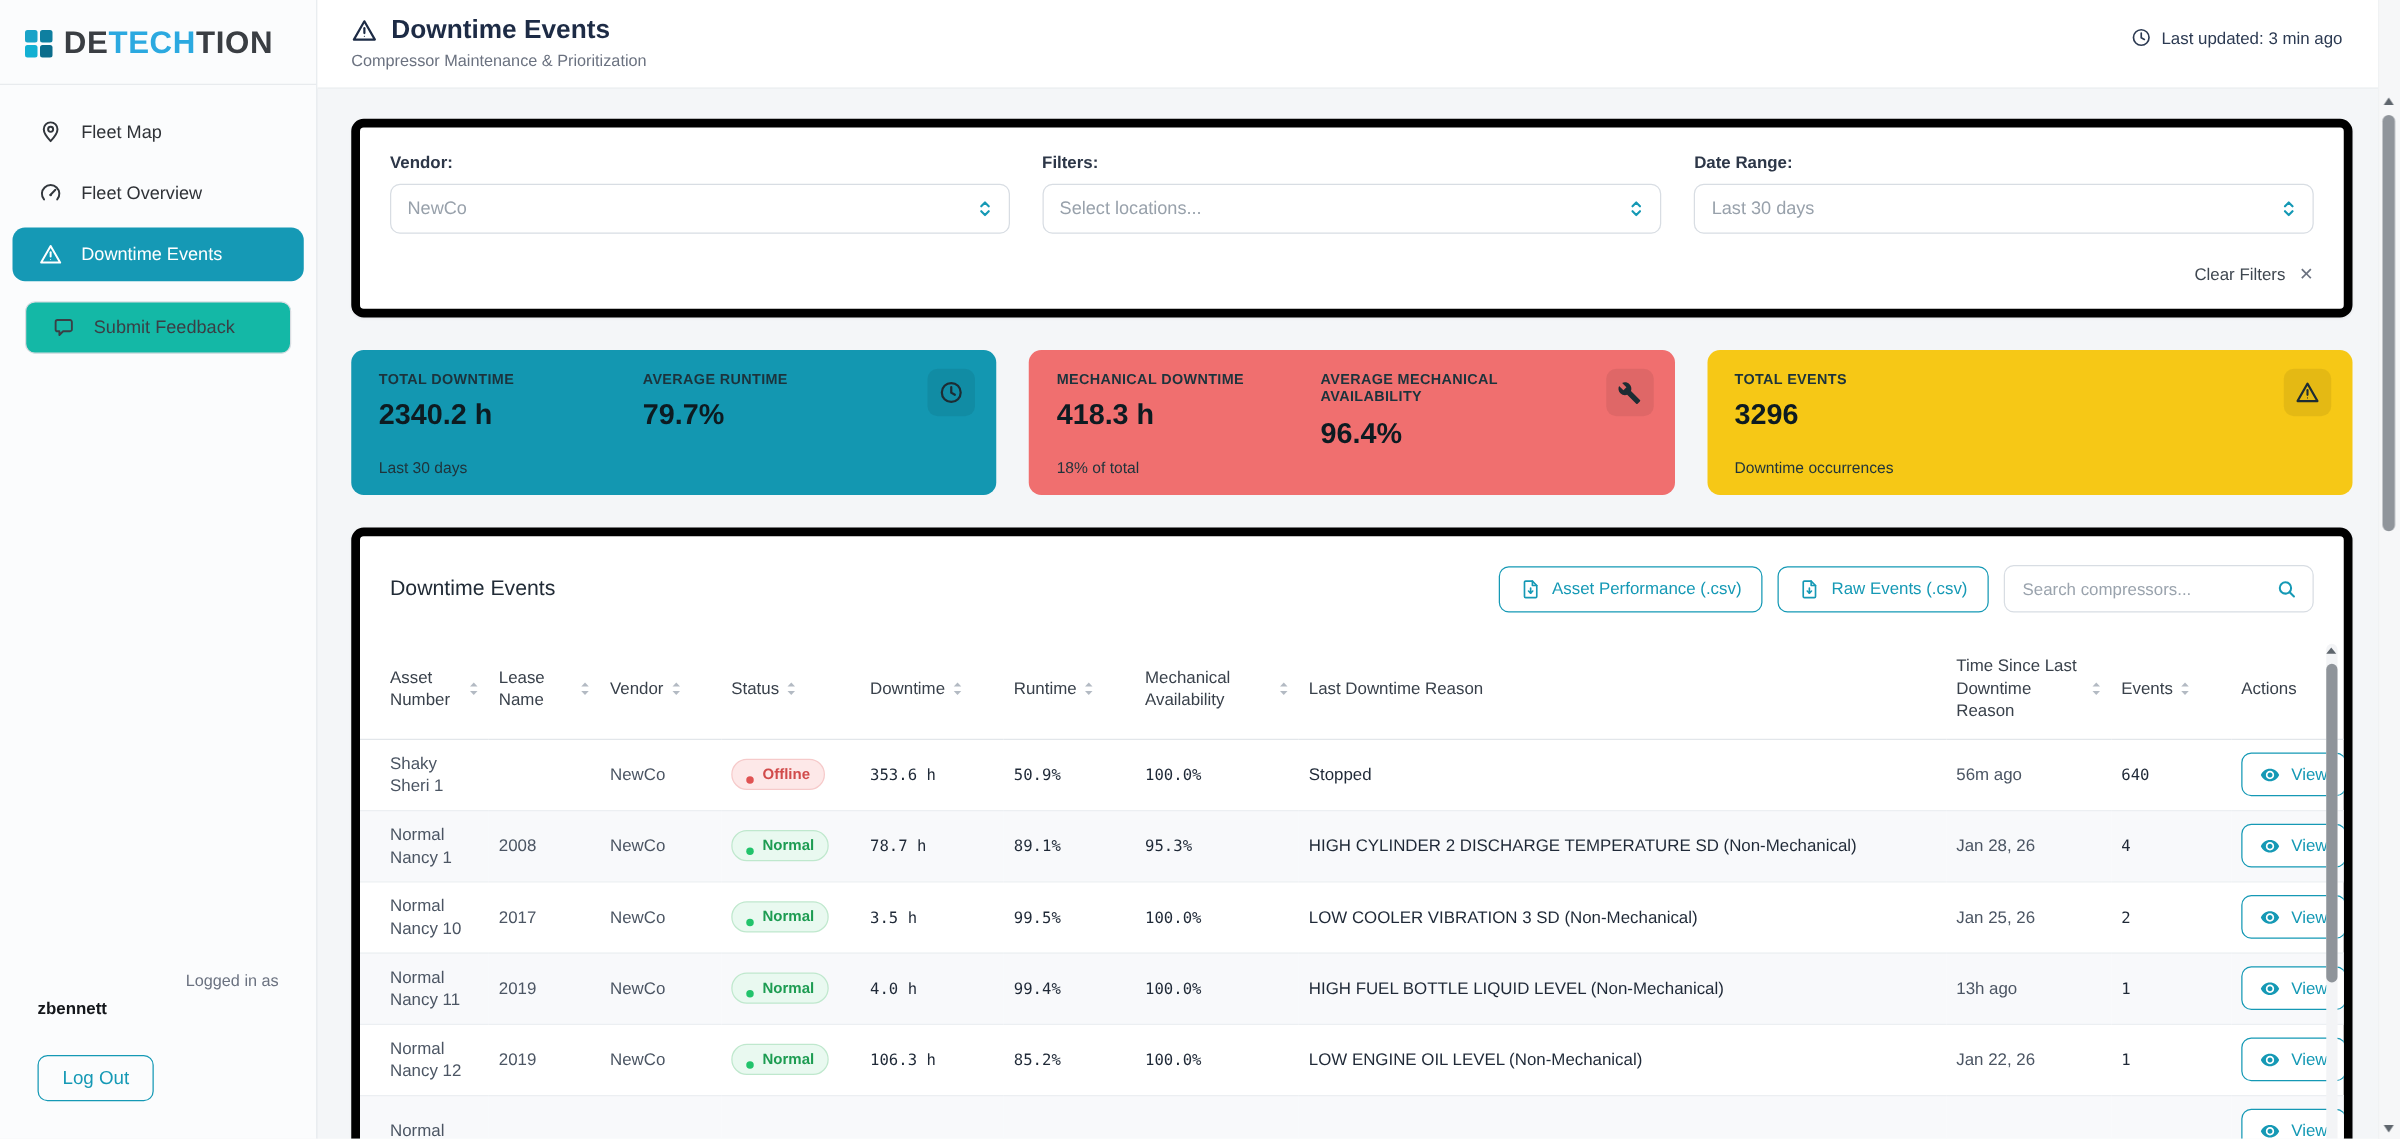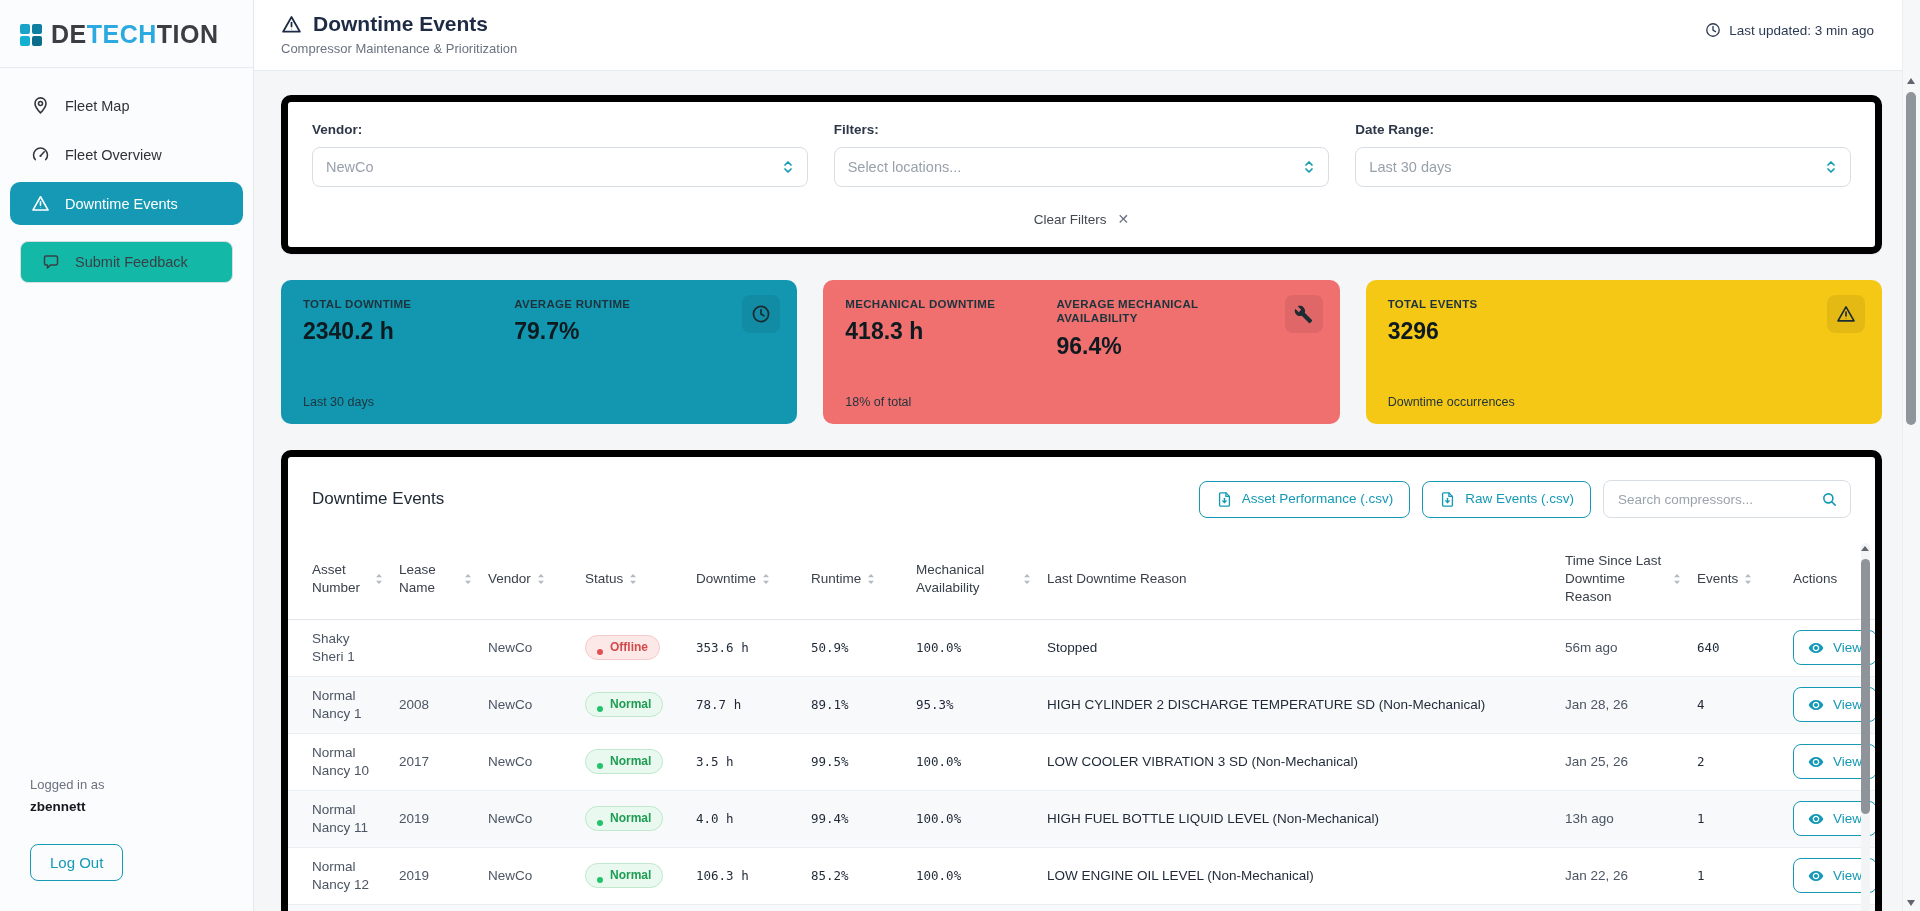--- a/index.html
+++ b/index.html
@@ -16,46 +16,46 @@
   .logo-grid i:nth-child(3){background:#12b0d3;}
   .logo-grid i:nth-child(4){background:#0b6d8c;}
   .logo-text{font-size:25px;font-weight:bold;letter-spacing:.5px;color:#3a3e43;white-space:nowrap;}
   .logo-text .hl{color:#2ba9e0;}
   .nav{padding:16px 10px 0;display:flex;flex-direction:column;gap:6px;}
   .nav-item{display:flex;align-items:center;gap:15px;padding:12px 21px;font-size:14.5px;color:#2f3237;border-radius:10px;cursor:pointer;}
   .nav-item svg{flex:0 0 auto;}
   .nav-item.active{background:#1599b5;color:#fff;}
   .feedback-btn{margin:10px 10px 0;display:flex;align-items:center;gap:15px;padding:11px 21px;font-size:14.5px;color:#3a3f45;background:#14b8a6;border:1px solid #d9dde2;border-radius:8px;cursor:pointer;}
   .sidebar-bottom{margin-top:auto;padding:20px 30px 30px;}
-  .logged-label{font-size:13px;color:#6b7280;margin-bottom:7px;}
+  .logged-label{font-size:13px;color:#6b7280;margin-bottom:7px;text-align:right;}
   .username{font-size:13.5px;font-weight:bold;color:#15181c;}
   .logout-btn{margin-top:30px;display:inline-block;border:1.5px solid #1599b5;color:#1599b5;background:#fbfcfd;padding:9px 19px;font-size:15px;border-radius:8px;cursor:pointer;}
 
   
   .main{flex:1;display:flex;flex-direction:column;min-width:0;position:relative;}
   .topbar{background:#fff;border-bottom:1px solid #e8ebee;height:71px;box-sizing:border-box;padding:12px 32px 0 27px;display:flex;justify-content:space-between;align-items:flex-start;}
   .title-row{display:flex;align-items:center;gap:11px;}
   .page-title{font-size:21px;font-weight:bold;color:#1d2b45;}
   .page-subtitle{font-size:13px;color:#6b7280;margin-top:5px;}
   .last-updated{display:flex;align-items:center;gap:8px;font-size:13.5px;color:#2c3a52;margin-top:10px;padding-right:14px;}
 
   .content{flex:1;padding:24px 38px 0 27px;overflow:hidden;}
   .card{background:#fff;border:7px solid #000000;border-radius:10px;box-shadow:0 1px 2px rgba(16,24,40,.05);}
 
   
   .filters{padding:20px 24px 20px;}
   .filter-grid{display:grid;grid-template-columns:1fr 1fr 1fr;gap:26px;}
   .filter-label{display:block;font-size:13.5px;font-weight:bold;color:#2d3748;margin-bottom:10px;}
   .select{height:40px;box-sizing:border-box;border:1px solid #d8dde3;border-radius:8px;background:#fff;display:flex;align-items:center;justify-content:space-between;padding:0 13px;font-size:14.5px;color:#98a1ab;cursor:pointer;}
-  .clear-row{display:flex;justify-content:center;align-items:center;gap:11px;margin-top:24px;font-size:13.5px;color:#3f4750;}
+  .clear-row{display:flex;justify-content:flex-end;align-items:center;gap:11px;margin-top:24px;font-size:13.5px;color:#3f4750;}
   .clear-x{color:#6b7280;font-size:14px;cursor:pointer;}
 
   
   .kpi-row{margin-top:26px;display:grid;grid-template-columns:1fr 1fr 1fr;gap:26px;}
-  .kpi{border-radius:10px;height:144px;box-sizing:border-box;padding:17px 22px;position:relative;overflow:hidden;}
+  .kpi{border-radius:10px;height:116px;box-sizing:border-box;padding:17px 22px;position:relative;overflow:hidden;}
   .kpi.teal{background:#1397b1;}
   .kpi.red{background:#f06f6f;}
   .kpi.yellow{background:#f6c816;}
   .kpi-stats{display:grid;grid-template-columns:1fr 1fr;column-gap:20px;padding-right:70px;}
   .kpi-label{font-size:11.5px;font-weight:bold;letter-spacing:.3px;color:#1c333c;line-height:1.25;}
   .kpi-value{font-size:23px;font-weight:800;color:#0d1b21;margin-top:7px;}
   .kpi-note{position:absolute;left:22px;bottom:15px;font-size:12.5px;color:#1f333b;}
   .kpi-iconbox{position:absolute;top:15px;right:17px;width:38px;height:38px;border-radius:8px;background:rgba(0,0,0,.07);display:flex;align-items:center;justify-content:center;color:#1d2c33;}
 
   

